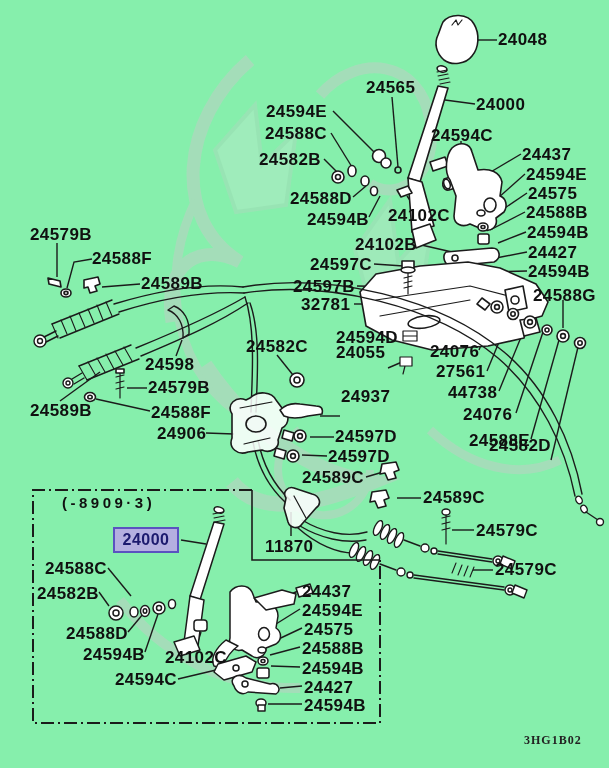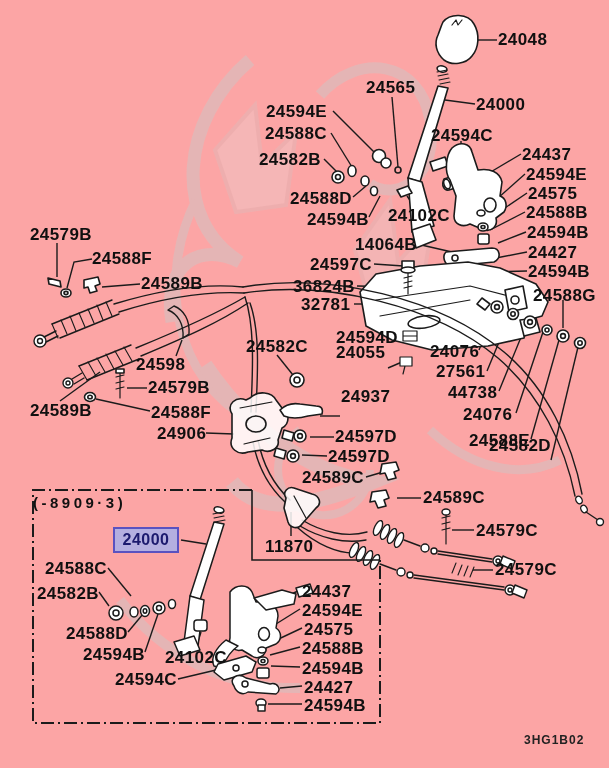--- a/index.html
+++ b/index.html
@@ -1,28 +1,28 @@
 <!DOCTYPE html>
 <html><head>
 <meta charset="utf-8">
 <style>
   html,body{margin:0;padding:0;background:#ffffff;}
-  .stage{position:relative;width:609px;height:768px;background:#fca5a5;overflow:hidden;
+  .stage{position:relative;width:609px;height:768px;background:#86efac;overflow:hidden;
          font-family:"Liberation Sans",sans-serif;}
   svg.art{position:absolute;left:0;top:0;z-index:1;}
   .lbl{position:absolute;z-index:3;font-size:17px;font-weight:bold;color:#101010;
        letter-spacing:0.4px;white-space:nowrap;line-height:1;}
   .hl{position:absolute;left:113px;top:527px;width:66px;height:26px;z-index:3;
       background:#b4afe0;border:2px solid #5a52c0;color:#1c1a6e;box-sizing:border-box;
       display:flex;align-items:center;justify-content:center;
       font-size:16px;font-weight:bold;letter-spacing:0.5px;}
-  .hdr{position:absolute;left:33px;top:494px;z-index:3;font-size:15px;font-weight:bold;
+  .hdr{position:absolute;left:62px;top:494px;z-index:3;font-size:15px;font-weight:bold;
        letter-spacing:3.5px;color:#101010;white-space:nowrap;}
   .code{position:absolute;left:524px;top:733px;z-index:3;
-        font-family:Liberation Sans, sans-serif;font-size:12px;font-weight:bold;
+        font-family:Liberation Serif, serif;font-size:12px;font-weight:bold;
         letter-spacing:1px;color:#222;}
 </style>
 </head>
 <body>
 
 <div class="stage">
 
 <svg class="art" width="609" height="768" viewBox="0 0 609 768">
 
   <g stroke="#c9c9c9" fill="none" opacity="0.45">
@@ -306,41 +306,41 @@
 <div class="lbl" style="left:265px;top:125px">24588C</div>
 <div class="lbl" style="left:431px;top:127px">24594C</div>
 <div class="lbl" style="left:259px;top:151px">24582B</div>
 <div class="lbl" style="left:522px;top:146px">24437</div>
 <div class="lbl" style="left:526px;top:166px">24594E</div>
 <div class="lbl" style="left:290px;top:190px">24588D</div>
 <div class="lbl" style="left:528px;top:185px">24575</div>
 <div class="lbl" style="left:307px;top:211px">24594B</div>
 <div class="lbl" style="left:388px;top:207px">24102C</div>
 <div class="lbl" style="left:526px;top:204px">24588B</div>
-<div class="lbl" style="left:355px;top:236px">14064B</div>
+<div class="lbl" style="left:355px;top:236px">24102B</div>
 <div class="lbl" style="left:527px;top:224px">24594B</div>
 <div class="lbl" style="left:528px;top:244px">24427</div>
 <div class="lbl" style="left:310px;top:256px">24597C</div>
 <div class="lbl" style="left:528px;top:263px">24594B</div>
-<div class="lbl" style="left:293px;top:278px">36824B</div>
+<div class="lbl" style="left:293px;top:278px">24597B</div>
 <div class="lbl" style="left:301px;top:296px">32781</div>
 <div class="lbl" style="left:533px;top:287px">24588G</div>
 <div class="lbl" style="left:336px;top:329px">24594D</div>
 <div class="lbl" style="left:430px;top:343px">24076</div>
 <div class="lbl" style="left:336px;top:344px">24055</div>
 <div class="lbl" style="left:436px;top:363px">27561</div>
 <div class="lbl" style="left:448px;top:384px">44738</div>
 <div class="lbl" style="left:463px;top:406px">24076</div>
 <div class="lbl" style="left:469px;top:432px">24588E</div>
 <div class="lbl" style="left:489px;top:437px">24582D</div>
 <div class="lbl" style="left:30px;top:226px">24579B</div>
 <div class="lbl" style="left:92px;top:250px">24588F</div>
 <div class="lbl" style="left:141px;top:275px">24589B</div>
 <div class="lbl" style="left:246px;top:338px">24582C</div>
-<div class="lbl" style="left:136px;top:356px">24598</div>
+<div class="lbl" style="left:145px;top:356px">24598</div>
 <div class="lbl" style="left:148px;top:379px">24579B</div>
 <div class="lbl" style="left:30px;top:402px">24589B</div>
 <div class="lbl" style="left:151px;top:404px">24588F</div>
 <div class="lbl" style="left:157px;top:425px">24906</div>
 <div class="lbl" style="left:341px;top:388px">24937</div>
 <div class="lbl" style="left:335px;top:428px">24597D</div>
 <div class="lbl" style="left:328px;top:448px">24597D</div>
 <div class="lbl" style="left:302px;top:469px">24589C</div>
 <div class="lbl" style="left:423px;top:489px">24589C</div>
 <div class="lbl" style="left:476px;top:522px">24579C</div>

